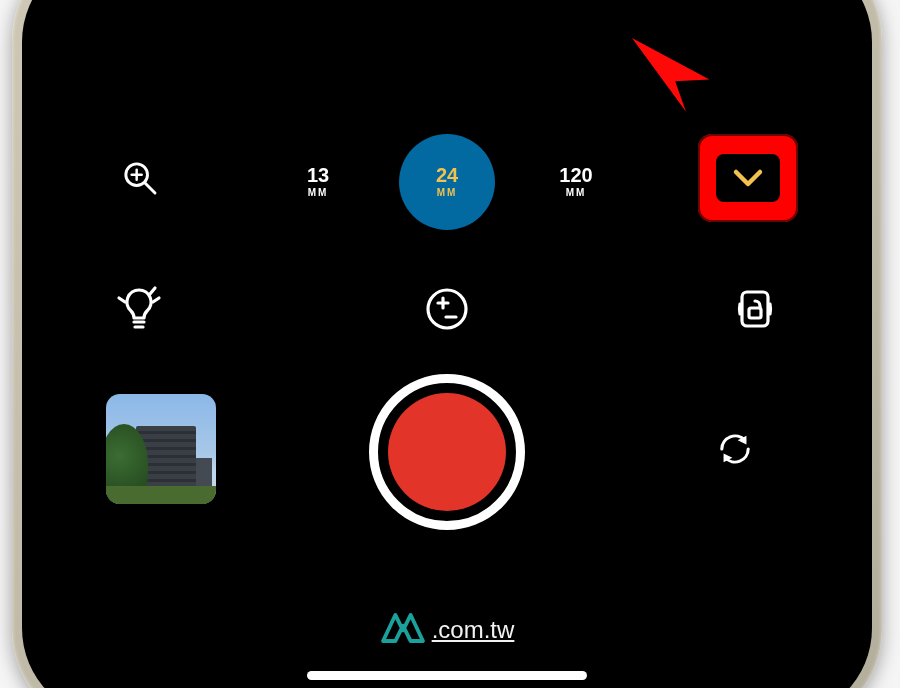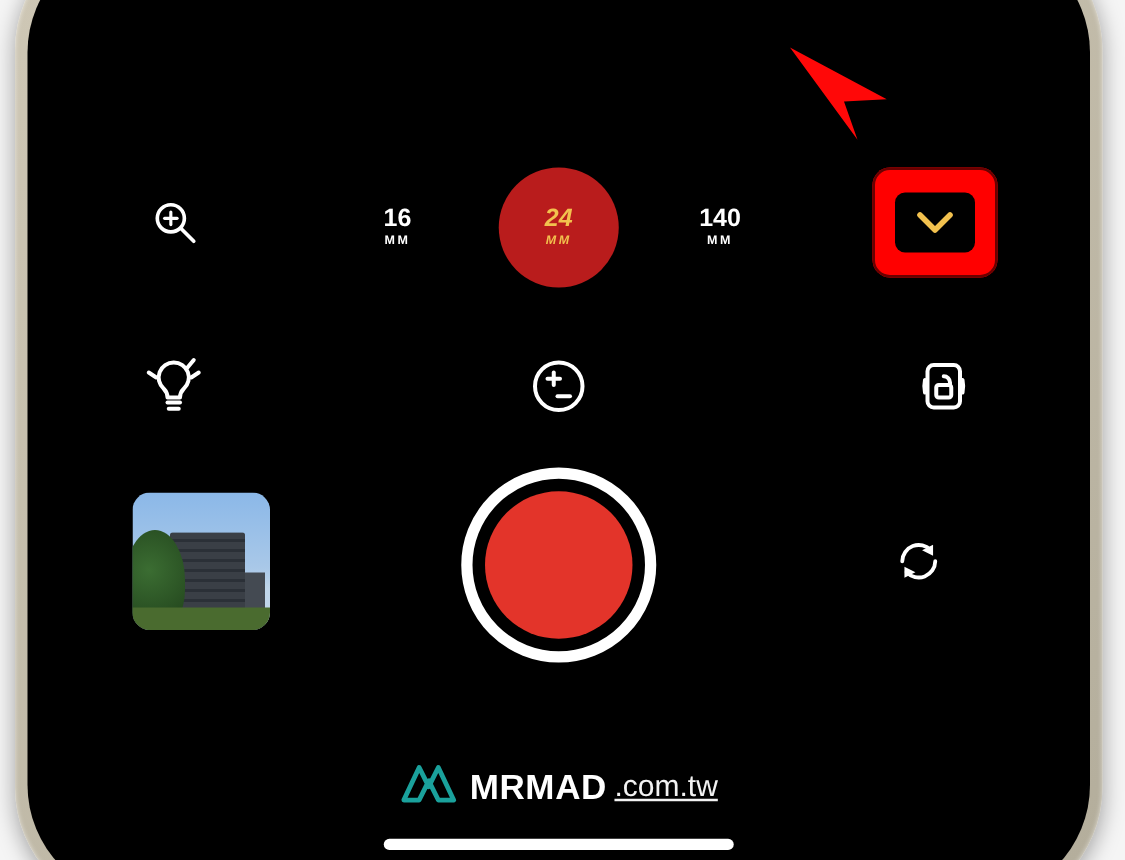--- a/index.html
+++ b/index.html
@@ -80,23 +80,23 @@
     align-items:center;
     justify-content:center;
     color:#fff;
     font-size: 20px;
     font-weight:600;
     line-height:1.05;
     text-align:center;
   }
   .lens .mm { font-size: 10px; letter-spacing: 2px; font-weight:600; margin-top:2px;}
   .lens.active {
-    background:#b91c1c;
+    background:#0369a1;
     color:#f2c14e; 
-    width: 96px; height:96px;font-style:italic;
+    width: 96px; height:96px;
   }
   .lens.active .mm { color:#f2c14e; }
   .expand-wrap {
     margin-right: 60px;
     width: 100px; height: 88px;
     border-radius: 14px;
     background:#ff0000;
     display:flex;align-items:center;justify-content:center;
     box-shadow:0 0 0 2px #6a0000 inset;
   }
@@ -221,29 +221,29 @@
           <svg viewBox="0 0 48 48">
             <circle cx="20" cy="20" r="13" stroke="#fff" stroke-width="3.5" fill="none"></circle>
             <line x1="30" y1="30" x2="42" y2="42" stroke="#fff" stroke-width="3.5" stroke-linecap="round"></line>
             <line x1="20" y1="14" x2="20" y2="26" stroke="#fff" stroke-width="3" stroke-linecap="round"></line>
             <line x1="14" y1="20" x2="26" y2="20" stroke="#fff" stroke-width="3" stroke-linecap="round"></line>
           </svg>
         </div>
 
         <div class="lens-group">
           <div class="lens">
-            <span>16</span>
+            <span>13</span>
             <span class="mm">MM</span>
           </div>
           <div class="lens active">
             <span>24</span>
             <span class="mm">MM</span>
           </div>
           <div class="lens">
-            <span>140</span>
+            <span>120</span>
             <span class="mm">MM</span>
           </div>
         </div>
 
         <div class="expand-wrap">
           <div class="expand-inner">
             <svg viewBox="0 0 40 40">
               <polyline points="8,14 20,26 32,14" fill="none" stroke="#f2c14e" stroke-width="4.5" stroke-linecap="round" stroke-linejoin="round"></polyline>
             </svg>
           </div>
@@ -306,21 +306,20 @@
           </svg>
         </div>
       </div>
 
       <div class="watermark">
         <span class="wm-logo">
           <svg viewBox="0 0 60 46">
             <path d="M4 40 L20 6 L30 26 L40 6 L56 40 L40 40 L30 20 L20 40 Z" fill="none" stroke="#1aa19c" stroke-width="5" stroke-linejoin="round"></path>
           </svg>
         </span>
-        <span class="brand">MRMAD</span>
         <span class="suffix">.com.tw</span>
       </div>
 
       <div class="home-indicator"></div>
 
     </div>
   </div>
 </div>
 
 </body></html>

